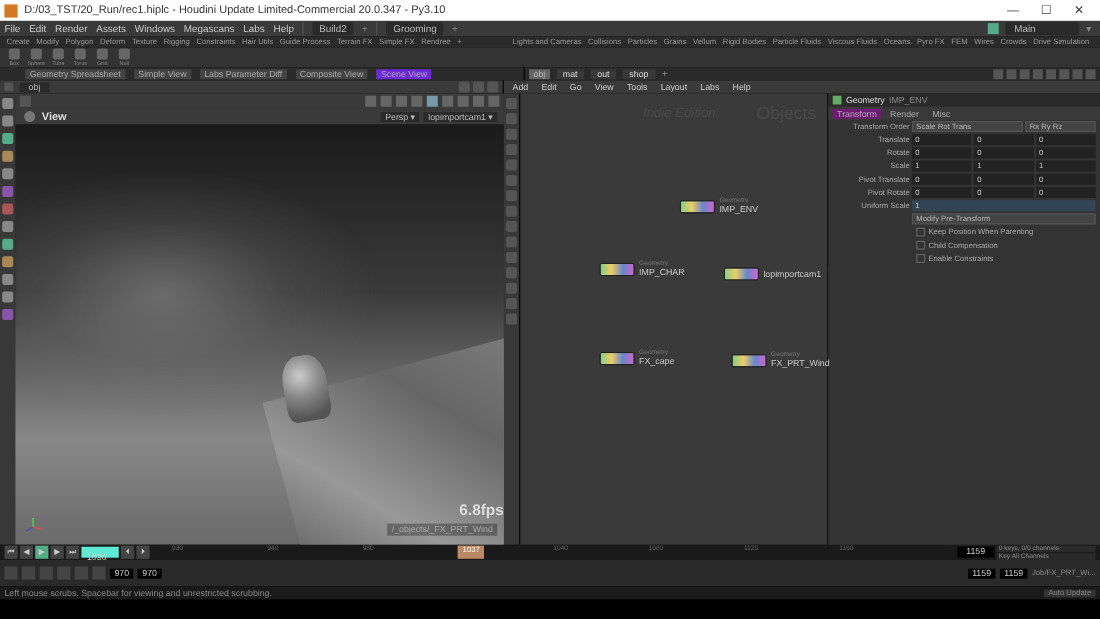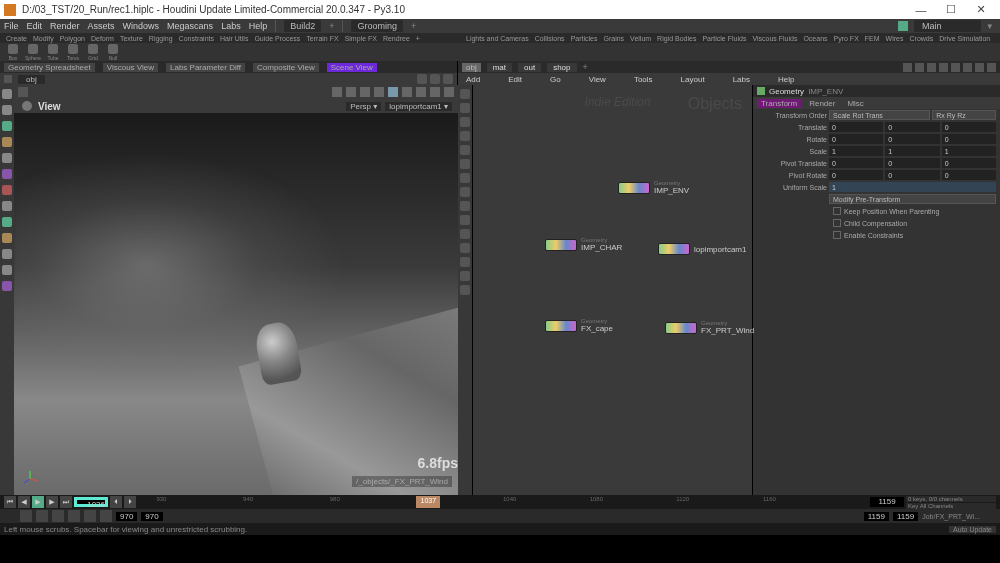--- a/index.html
+++ b/index.html
@@ -28,35 +28,35 @@
 
 
 .shelf-tools { height: 18px; background: #333; display: flex; align-items: center; padding: 0 4px; gap: 2px; }
 .shelf-tools .tool { display: flex; flex-direction: column; align-items: center; width: 18px; }
 .shelf-tools .tool .ic { width: 10px; height: 10px; background: #666; border-radius: 2px; }
 .shelf-tools .tool .lb { font-size: 5px; color: #888; margin-top: 1px; }
 .shelf-tools .gap { flex: 1; }
 
 
 .pathbars { display: flex; height: 12px; background: #2a2a2a; }
-.pathbars .left-path { width: 458px; display: flex; align-items: center; padding: 0 4px; gap: 8px; font-size: 8px; color: #aaa; border-right: 1px solid #000; }
+.pathbars .left-path { width: 458px; display: flex; align-items: center; padding: 0 4px; gap: 8px; font-size: 8px; color: #aaa; border-right: 1px solid #000; margin-left: 19px; }
 .pathbars .left-path .tab { background: #444; padding: 0 4px; }
 .pathbars .right-path { flex: 1; display: flex; align-items: center; padding: 0 4px; gap: 6px; }
 .right-path .tab { background: #444; padding: 0 4px; font-size: 8px; }
 .right-path .crumb { background: #383838; padding: 0 6px; font-size: 8px; color: #ddd; }
 .right-path .icons { margin-left: auto; display: flex; gap: 3px; }
 .right-path .icons span { width: 9px; height: 9px; background: #555; }
 
 
 .subpaths { display: flex; height: 12px; background: #3a3a3a; }
 .subpaths .left-sub { width: 458px; display: flex; align-items: center; padding: 0 4px; gap: 6px; font-size: 8px; border-right: 1px solid #000; }
 .subpaths .left-sub .obj { background: #2a2a2a; padding: 0 8px; }
 .subpaths .left-sub .right-icons { margin-left: auto; display: flex; gap: 3px; }
 .subpaths .left-sub .right-icons span { width: 10px; height: 10px; background: #555; border-radius: 2px; }
-.subpaths .right-sub { flex: 1; display: flex; align-items: center; padding: 0 4px; gap: 20px; font-size: 8px; }
+.subpaths .right-sub { flex: 1; display: flex; align-items: center; padding: 0 4px; gap: 4px; font-size: 8px; }
 .subpaths .right-sub .item { color: #ccc; padding: 0 4px; }
 
 
 .workspace { display: flex; height: 410px; background: #2a2a2a; }
 
 
 .left-tools { width: 14px; background: #383838; display: flex; flex-direction: column; padding-top: 4px; gap: 6px; align-items: center; }
 .left-tools .t { width: 10px; height: 10px; border-radius: 2px; }
 .left-tools .t1 { background: #888; }
 .left-tools .t2 { background: #5a8; }
@@ -111,30 +111,30 @@
 .params .row .fld { flex: 1; height: 10px; background: #222; font-size: 7px; color: #ccc; padding: 0 3px; display: flex; align-items: center; }
 .params .row .drop { flex: 1; height: 10px; background: #444; font-size: 7px; padding: 0 3px; display: flex; align-items: center; border: 1px solid #555; }
 .params .check { display: flex; align-items: center; height: 12px; padding-left: 80px; gap: 3px; }
 .params .check .box { width: 8px; height: 8px; border: 1px solid #666; }
 .params .check .lab { font-size: 7px; color: #aaa; }
 .params .spacer { flex: 1; background: #333; }
 
 
 .playbar { height: 14px; background: #1a1a1a; display: flex; align-items: center; padding: 0 4px; gap: 2px; }
 .playbar .btn { width: 12px; height: 12px; background: #444; display: flex; align-items: center; justify-content: center; font-size: 7px; color: #ccc; }
-.playbar .frame-box { width: 34px; height: 10px; background: #000; color: #ccc; font-size: 8px; text-align: right; line-height: 10px; border: 3px solid #5eead4; }
+.playbar .frame-box { width: 34px; height: 10px; background: #000; color: #ccc; font-size: 8px; text-align: left; line-height: 10px; border: 5px solid #5eead4; }
 .playbar .timeline { flex: 1; height: 12px; background: #1a1a1a; position: relative; margin: 0 4px; }
 .playbar .timeline .tick { position: absolute; top: 0; font-size: 6px; color: #666; }
 .playbar .timeline .cursor { position: absolute; top: 0; width: 24px; height: 12px; background: #b86; font-size: 7px; text-align: center; line-height: 10px; color: #fff; }
 .playbar .end { width: 34px; height: 10px; background: #000; color: #ccc; font-size: 8px; text-align: center; line-height: 10px; }
 .playbar .right-panel { width: 90px; display: flex; flex-direction: column; gap: 1px; }
 .playbar .right-panel .mini { font-size: 6px; color: #888; background: #2a2a2a; padding: 0 2px; }
 
 
-.bottombar { height: 14px; background: #2a2a2a; display: flex; align-items: center; padding: 0 20px; gap: 4px; }
+.bottombar { height: 24px; background: #2a2a2a; display: flex; align-items: center; padding: 0 4px; gap: 4px; }
 .bottombar .btn { width: 12px; height: 12px; background: #444; }
 .bottombar .num { background: #000; color: #ccc; font-size: 8px; padding: 0 4px; }
 .bottombar .gap { flex: 1; }
 .bottombar .right-panel { display: flex; gap: 4px; font-size: 7px; color: #888; }
 
 
 .statusbar { height: 12px; background: #1a1a1a; display: flex; align-items: center; padding: 0 4px; font-size: 8px; color: #888; }
 .statusbar .gap { flex: 1; }
 .statusbar .box { background: #333; padding: 0 4px; font-size: 7px; }
 
@@ -236,21 +236,21 @@
   <div class="tool">
       <div class="ic"></div>
       <div class="lb">Null</div>
     </div>
   <div class="gap"></div>
 </div>
 
 <div class="pathbars">
   <div class="left-path">
     <span class="tab">Geometry Spreadsheet</span>
-    <span class="tab">Viscous View</span>
+    <span class="tab">Simple View</span>
     <span class="tab">Labs Parameter Diff</span>
     <span class="tab">Composite View</span>
     <span class="tab" style="background:#6d28d9">Scene View</span>
   </div>
   <div class="right-path">
     <span class="tab" style="background:#666">obj</span>
     <span class="crumb">mat</span>
     <span class="crumb">out</span>
     <span class="crumb">shop</span>
     <span style="color:#888">+</span>

